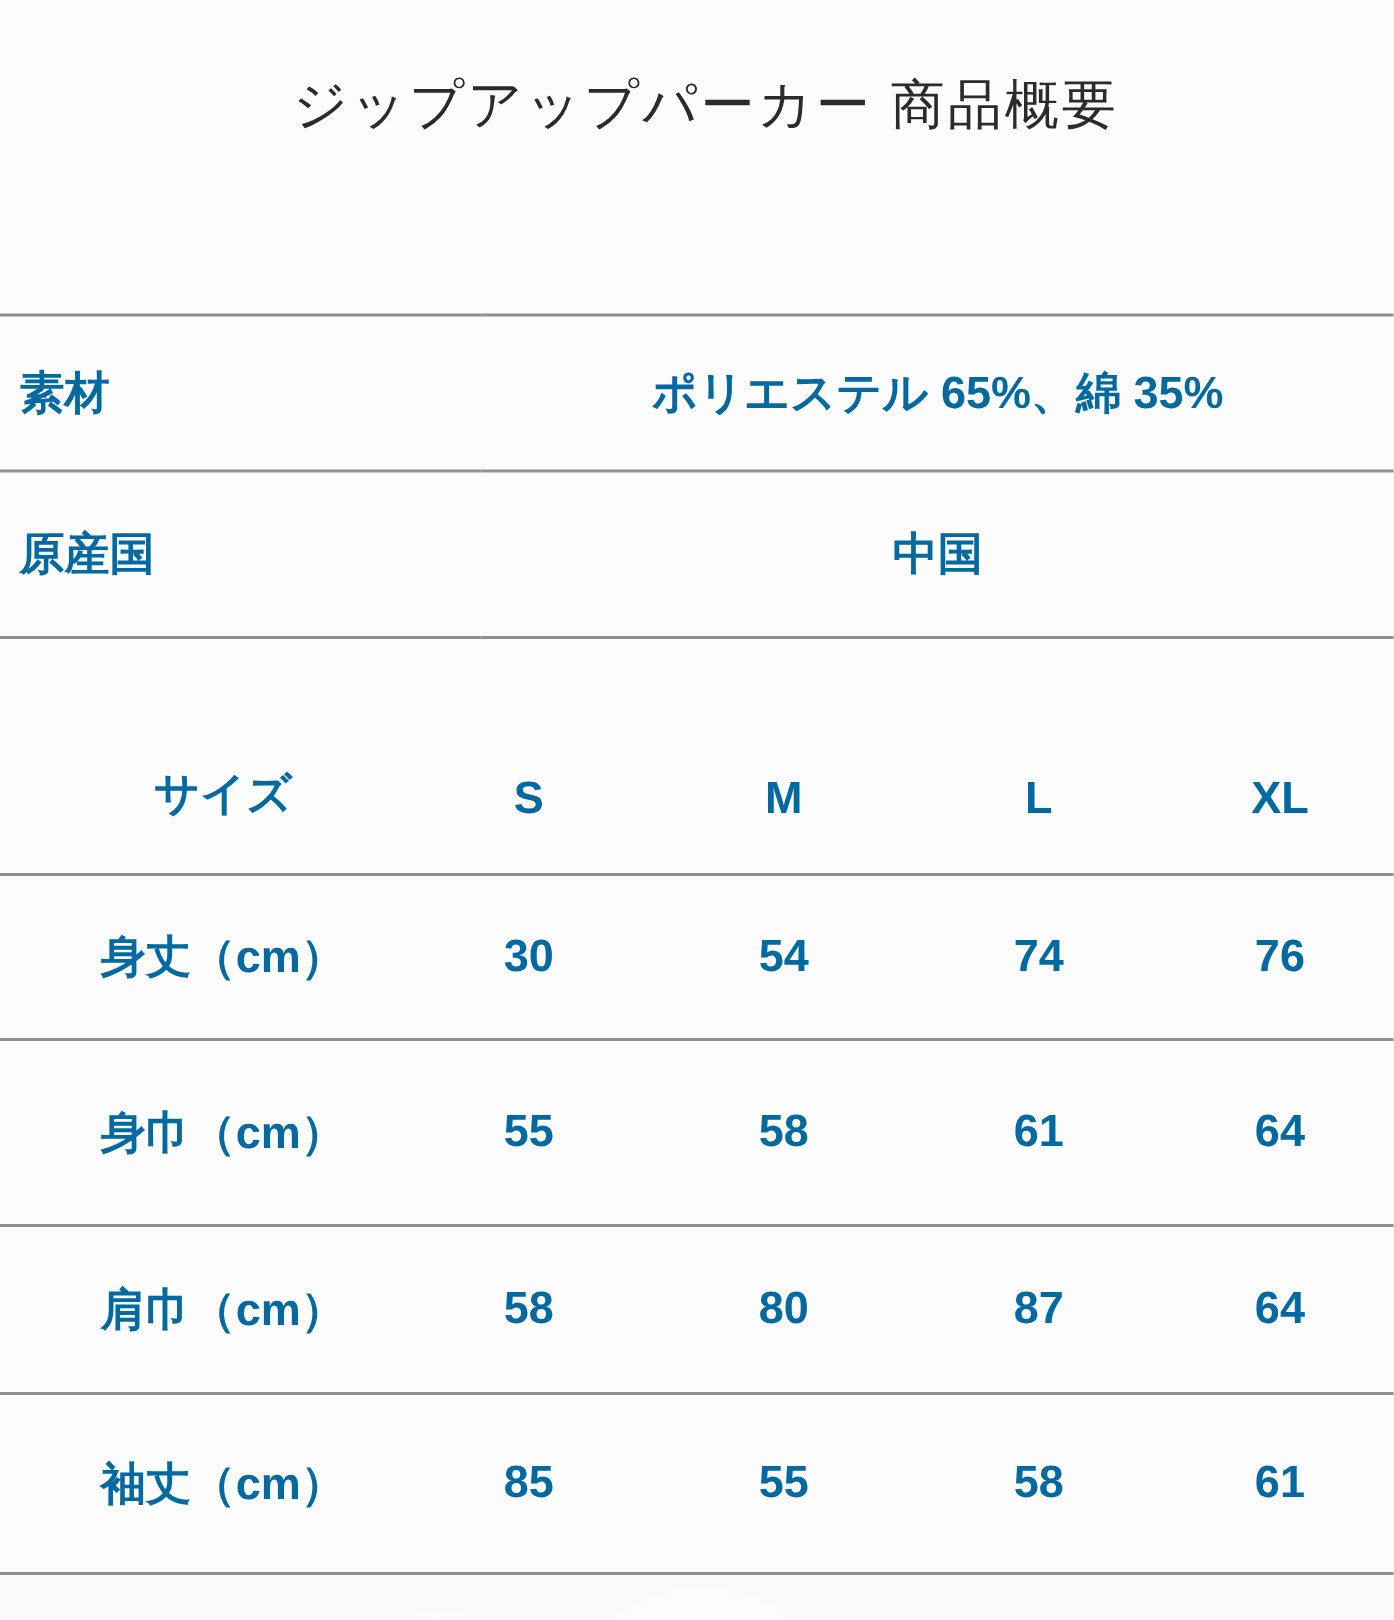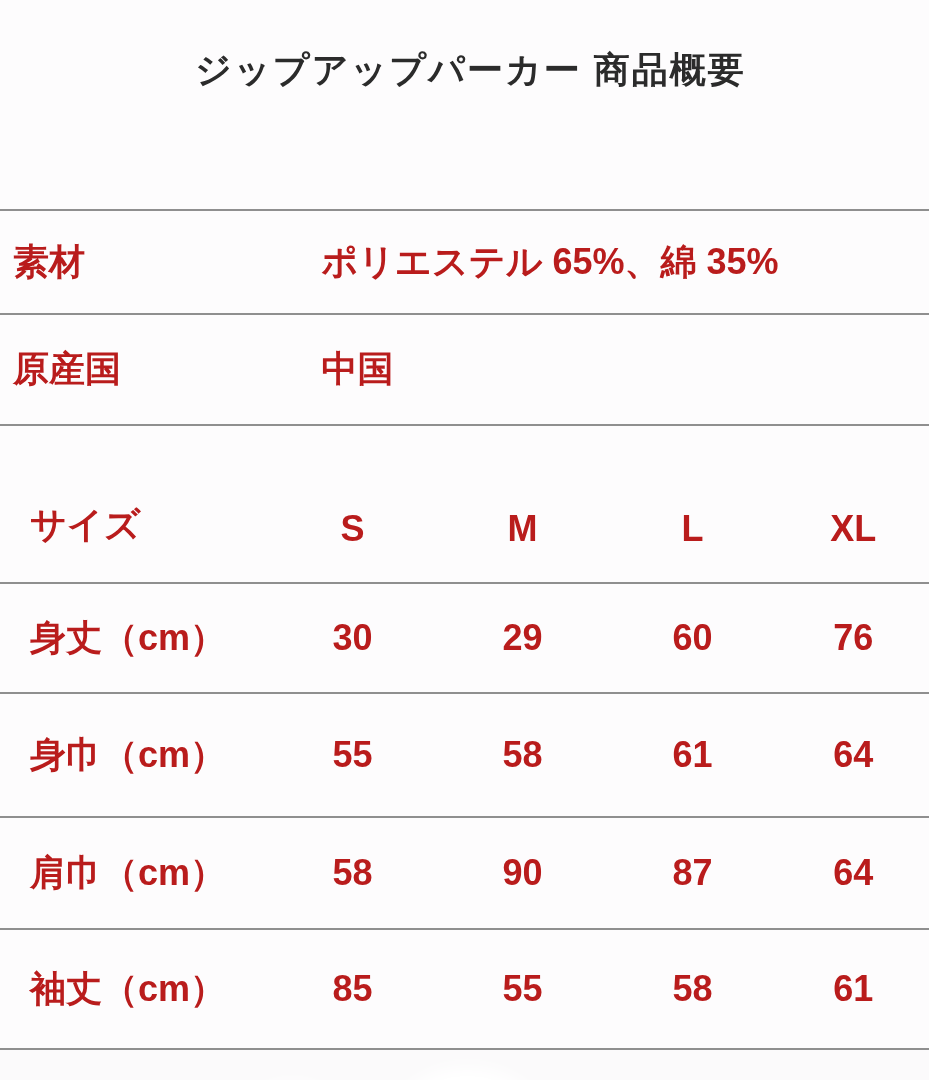--- a/index.html
+++ b/index.html
@@ -24,33 +24,33 @@
 
   
   .header {
     height: 209px;
     box-sizing: border-box;
     padding-top: 46px;
     text-align: center;
   }
   .title {
     font-size: 36px;
-    font-weight: 700;
+    font-weight: 400;
     letter-spacing: 2px;
     color: #2b2b2b;
     margin-left: 12px;
   }
 
   
   table {
     width: 100%;
     border-collapse: collapse;
     table-layout: fixed;
-    font-size: 36px;
-    color: #b91c1c;
+    font-size: 30px;
+    color: #0369a1;
   }
   td, th {
     padding: 0;
     font-weight: 600;
     vertical-align: middle;
   }
 
   
   .spec-table tr {
     border-top: 2px solid #8f8f8f;
@@ -58,21 +58,21 @@
   .spec-table tr:last-child {
     border-bottom: 2px solid #8f8f8f;
   }
   .spec-table tr.spec-row-1 { height: 104px; }
   .spec-table tr.spec-row-2 { height: 111px; }
   .spec-label {
     text-align: left;
     padding-left: 13px;
   }
   .spec-value {
-    text-align: left;
+    text-align: center;
   }
 
   
   .size-table tr {
     border-top: 2px solid #8f8f8f;
   }
   .size-table tr.size-header-row {
     border-top: none;           
     height: 157px;
   }
@@ -82,21 +82,21 @@
     padding-bottom: 32px;
   }
   .size-table tr:last-child {
     border-bottom: 2px solid #8f8f8f;
   }
   .size-table tr.size-row-1 { height: 110px; }
   .size-table tr.size-row-2 { height: 124px; }
   .size-table tr.size-row-3 { height: 112px; margin-left: 22px; }
   .size-table tr.size-row-4 { height: 120px; }
   .row-label {
-    text-align: left;
+    text-align: center;
     padding-left: 30px;
     font-weight: 600;
   }
   .size-cell {
     text-align: center;
   }
 
   
   .footer {
     flex: 1;
@@ -151,35 +151,35 @@
       <tr class="size-header-row">
         <td class="row-label">サイズ</td>
         <td class="size-cell">S</td>
         <td class="size-cell">M</td>
         <td class="size-cell">L</td>
         <td class="size-cell">XL</td>
       </tr>
       <tr class="size-row-1">
         <td class="row-label">身丈（cm）</td>
         <td class="size-cell">30</td>
-        <td class="size-cell">29</td>
-        <td class="size-cell">60</td>
+        <td class="size-cell">54</td>
+        <td class="size-cell">74</td>
         <td class="size-cell">76</td>
       </tr>
       <tr class="size-row-2">
         <td class="row-label">身巾（cm）</td>
         <td class="size-cell">55</td>
         <td class="size-cell">58</td>
         <td class="size-cell">61</td>
         <td class="size-cell">64</td>
       </tr>
       <tr class="size-row-3">
         <td class="row-label">肩巾（cm）</td>
         <td class="size-cell">58</td>
-        <td class="size-cell">90</td>
+        <td class="size-cell">80</td>
         <td class="size-cell">87</td>
         <td class="size-cell">64</td>
       </tr>
       <tr class="size-row-4">
         <td class="row-label">袖丈（cm）</td>
         <td class="size-cell">85</td>
         <td class="size-cell">55</td>
         <td class="size-cell">58</td>
         <td class="size-cell">61</td>
       </tr>

